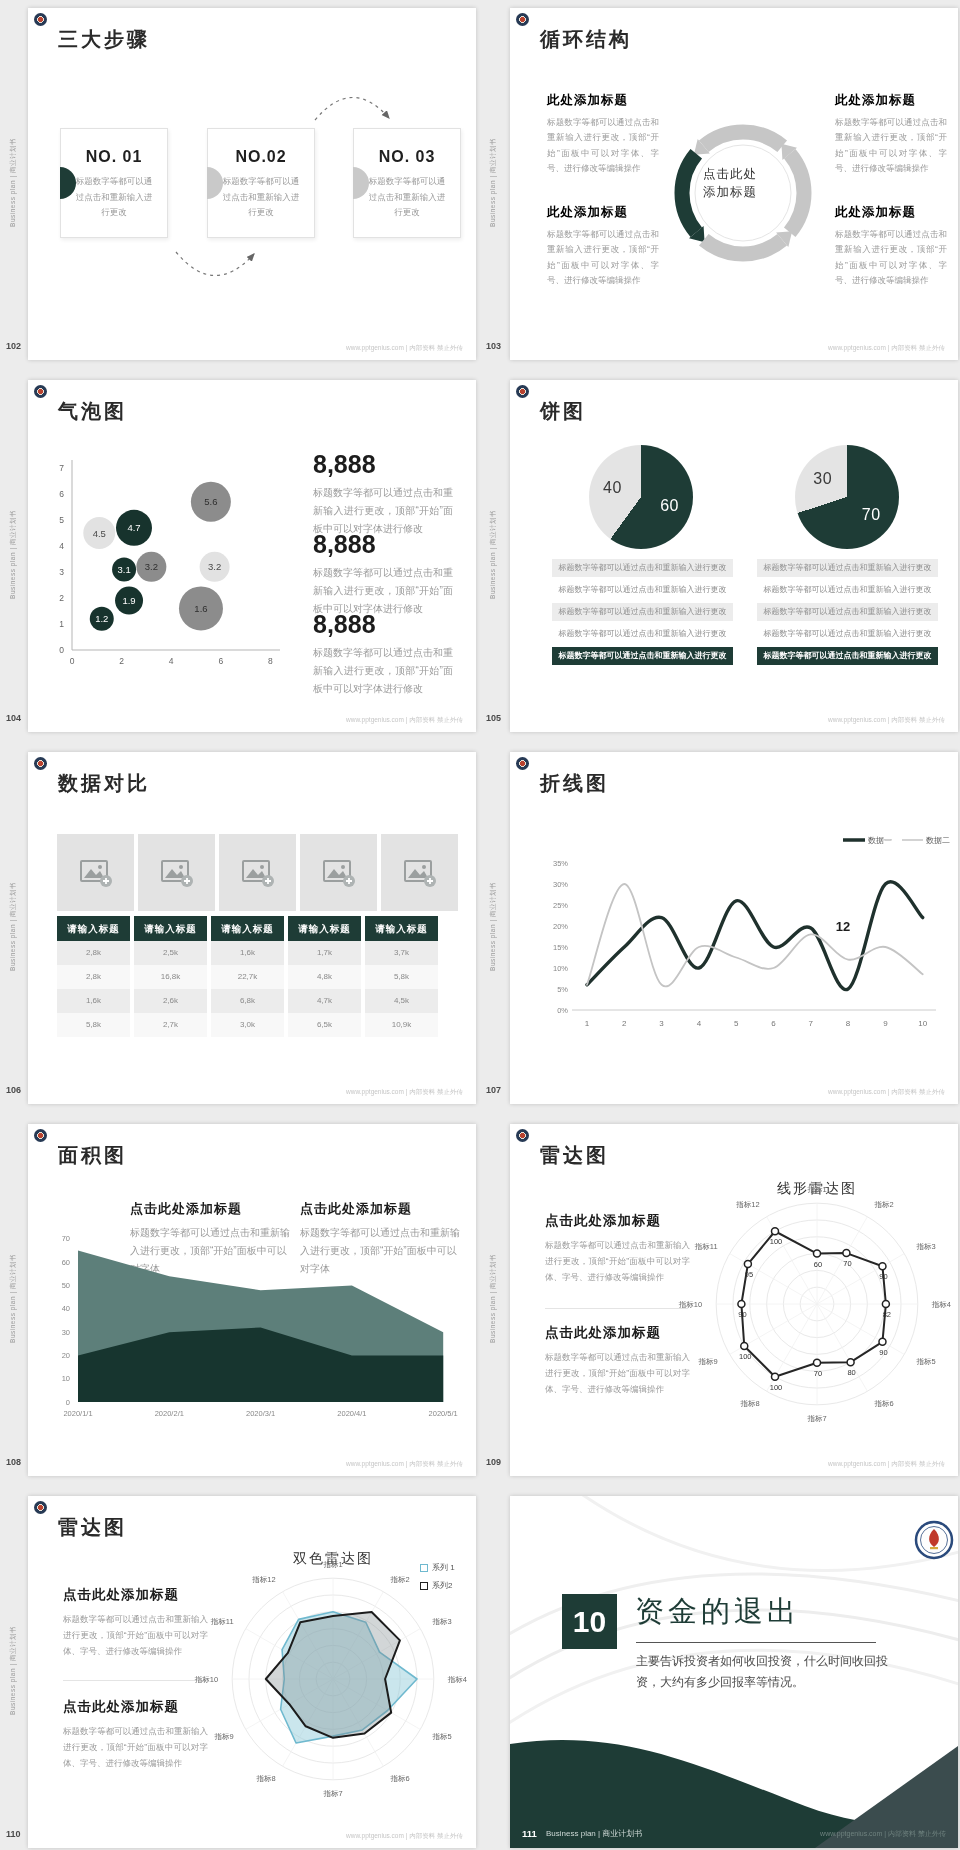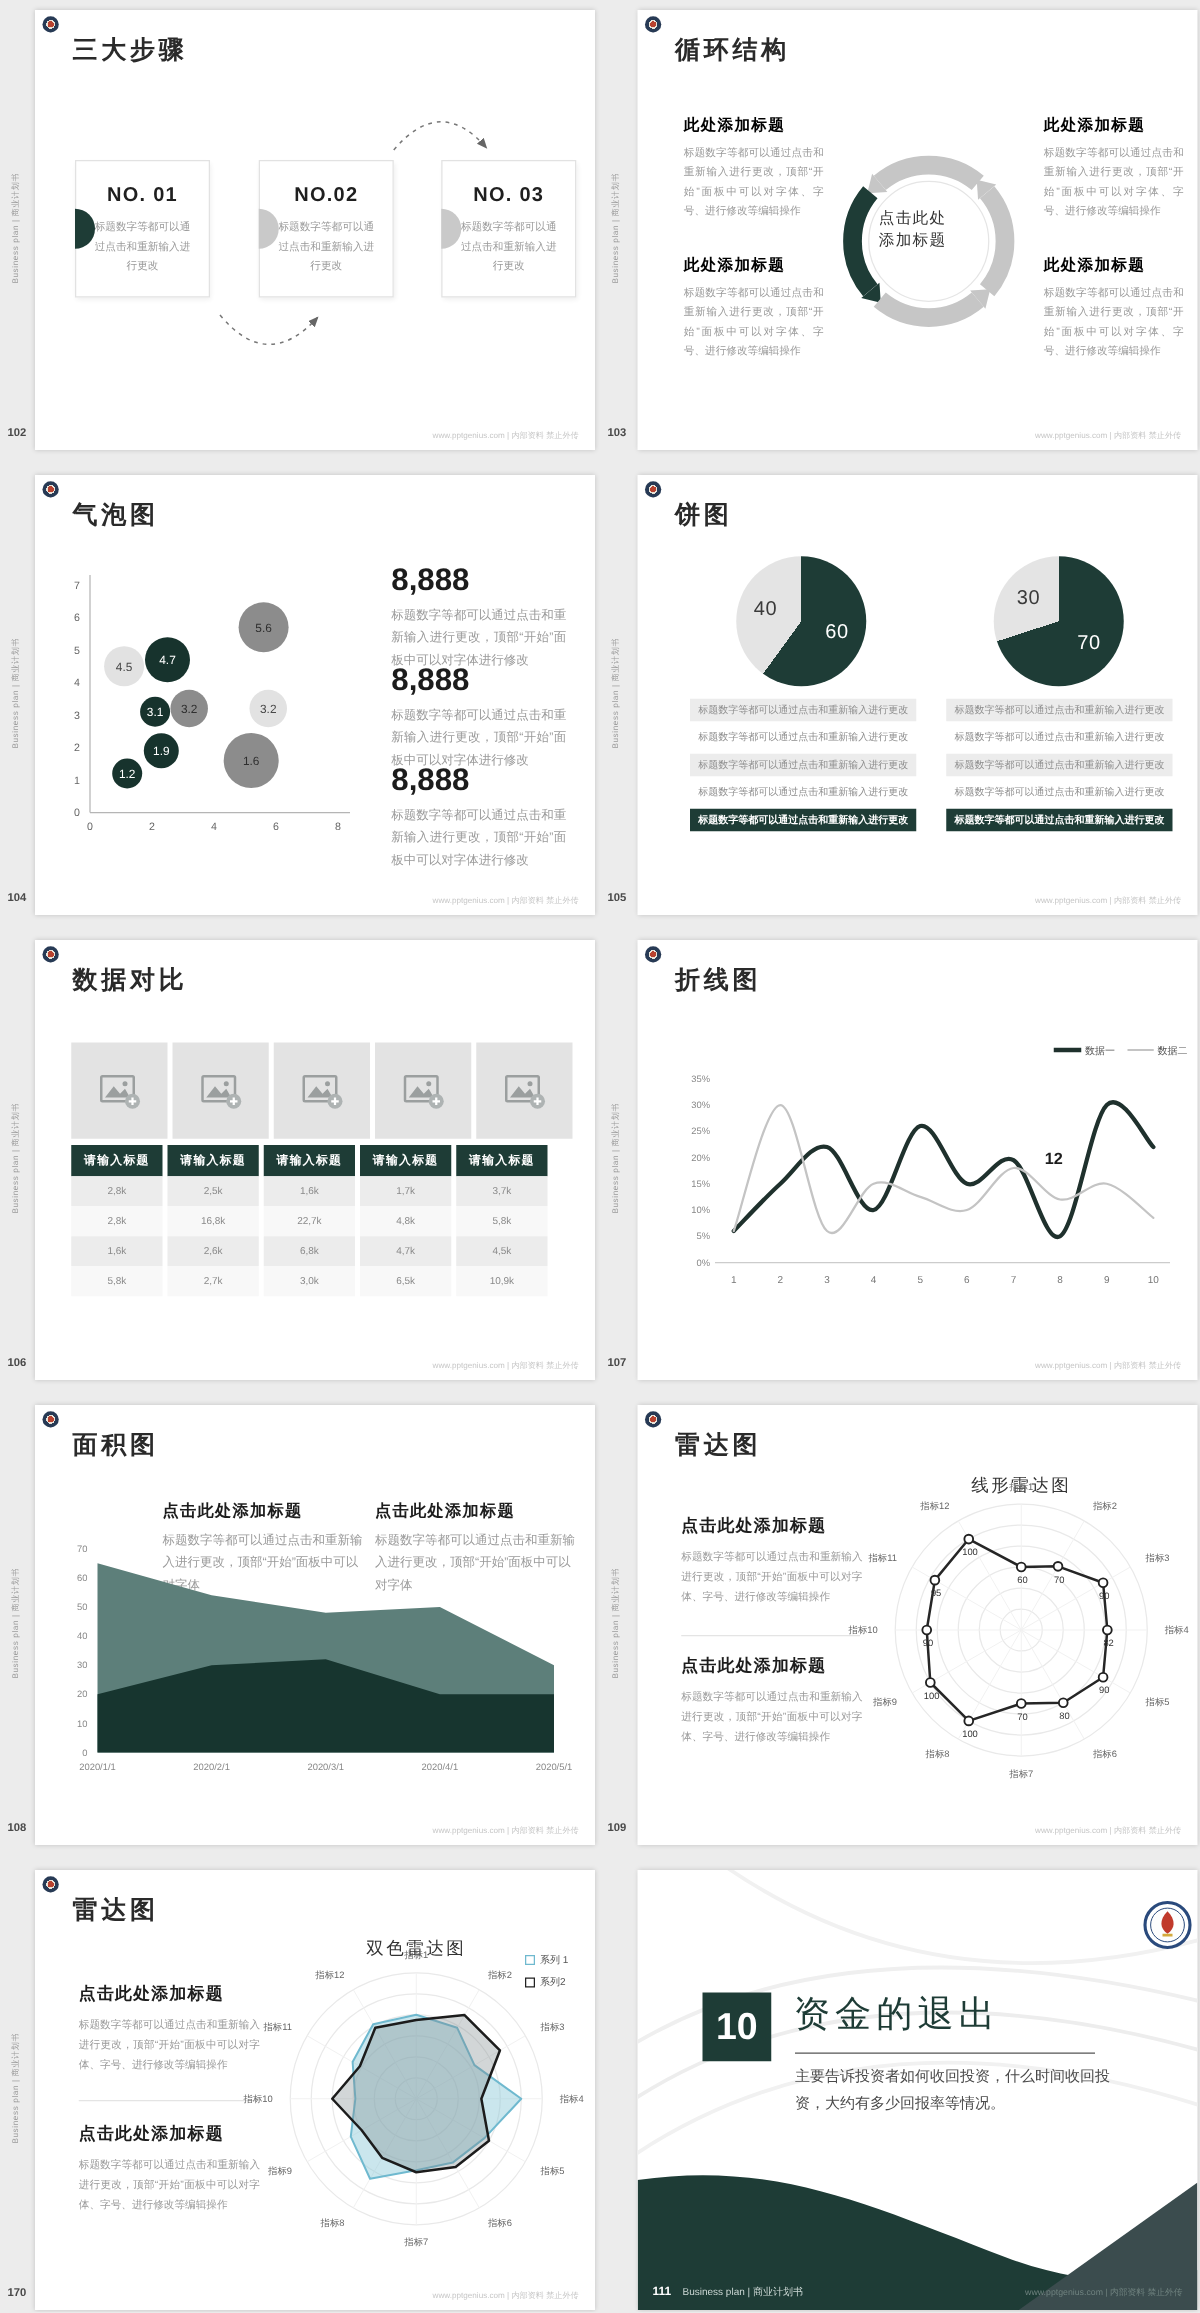--- a/index.html
+++ b/index.html
@@ -471,21 +471,21 @@
           <text x="238.89117277800182" y="153.1" font-size="7.5" fill="#333" text-anchor="middle">95</text>
           <circle cx="264.99999999999994" cy="107.25386608210718" r="3.5" fill="#fff" stroke="#222" stroke-width="1.5"></circle>
           <text x="265.99999999999994" y="120.25386608210718" font-size="7.5" fill="#333" text-anchor="middle">100</text>
         </svg>
       <div class="s-footer">www.pptgenius.com | 内部资料 禁止外传</div>
     </div>
   </div>
 
   <div class="cell" style="left:0;top:1496px">
     <div class="side-label">Business plan | 商业计划书</div>
-    <div class="page-num">170</div>
+    <div class="page-num">110</div>
     <div class="slide">
       <span class="logo"></span>
       <div class="title">雷达图</div>
       <div class="chart-title" style="left:235px;top:54px">双色雷达图</div>
       <div class="legend110" style="top:66px">
         <span class="sq" style="border-color:#6fb9cf"></span>
         <span>系列 1</span>
       </div>
       <div class="legend110" style="top:84px">
         <span class="sq"></span>

